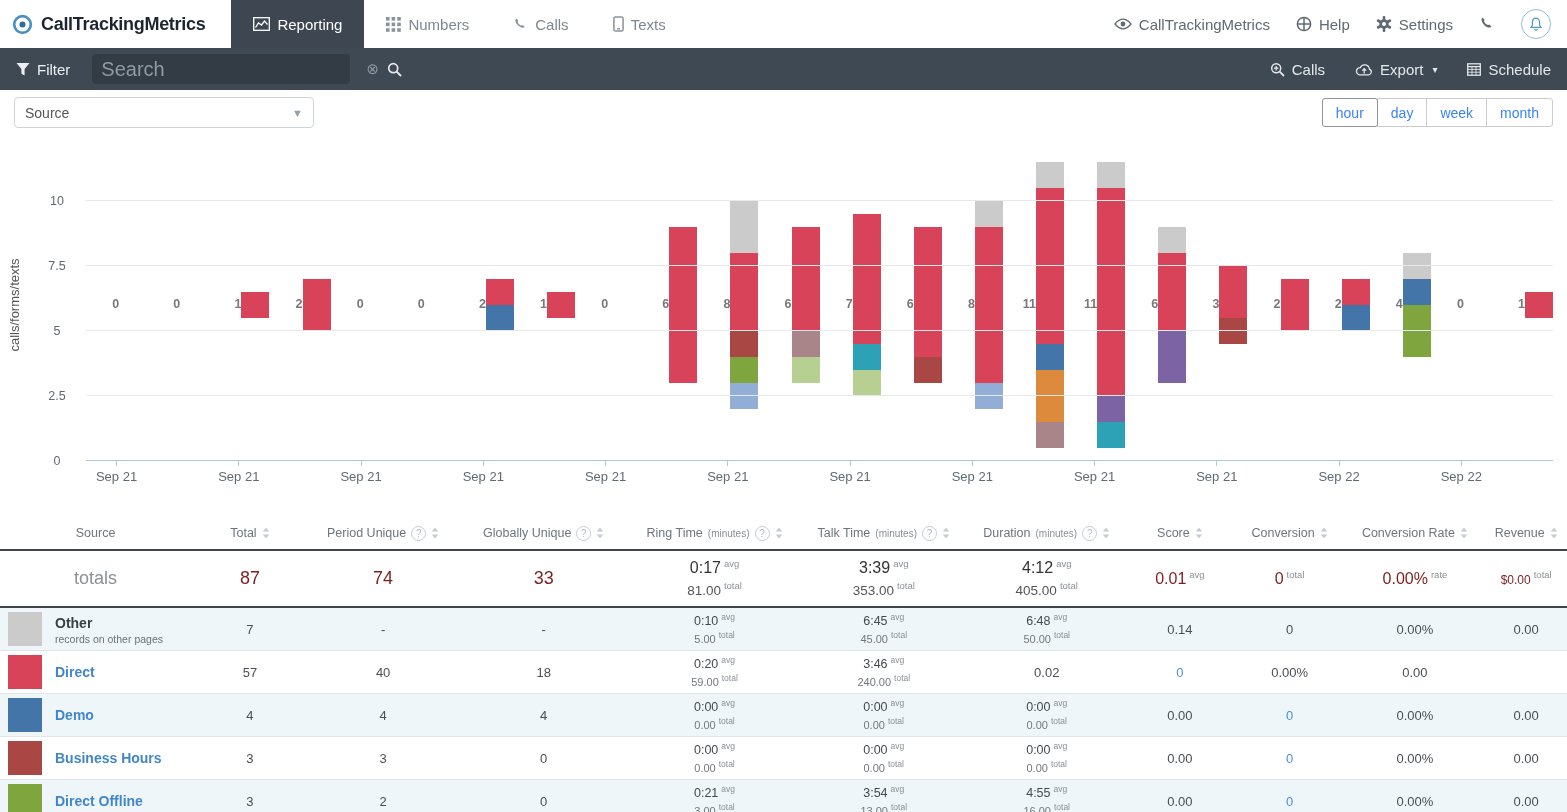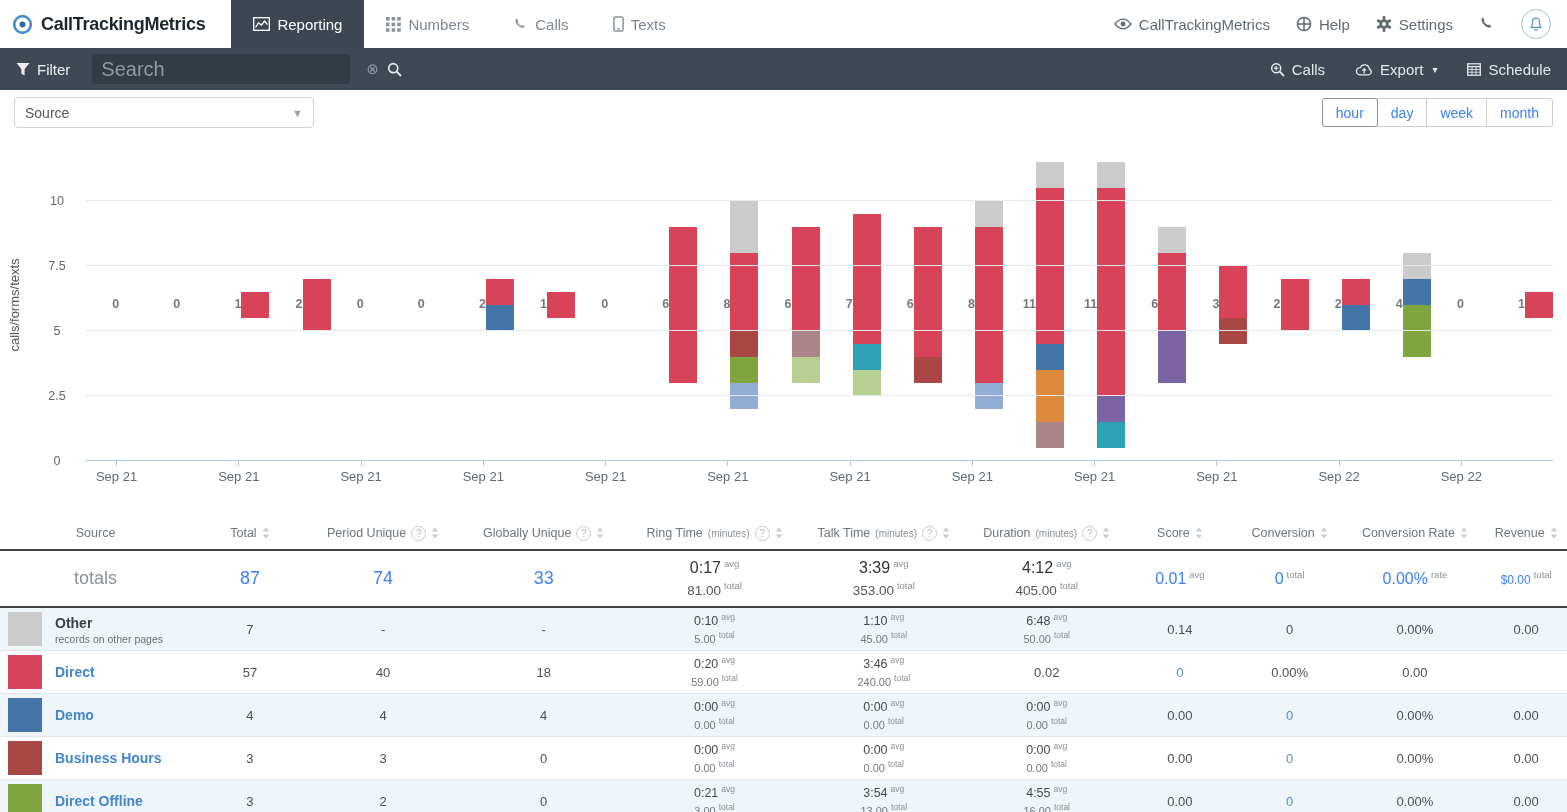--- a/index.html
+++ b/index.html
@@ -71,21 +71,21 @@
   .thead { height:34px; border-bottom:2px solid #3f4449; }
   .hcell { display:flex; align-items:center; justify-content:center; gap:5px; font-size:12.5px;
     color:#6e767d; cursor:pointer; }
   .hunit { font-size:10px; color:#8a9096; }
   .help { width:15px; height:15px; border:1px solid #c6ccd1; border-radius:50%; color:#b4bbc0;
     font-size:10px; display:inline-flex; align-items:center; justify-content:center; }
   .sort-ic { display:inline-flex; }
   .totals { height:57px; border-bottom:2px solid #3f4449; }
   .totals .cell { text-align:center; }
   .totals-label { font-size:18px; color:#8a9096; }
-  .bignum { font-size:18px; color:#3b82f6; }
+  .bignum { font-size:18px; color:#7f1d1d; }
   sup.u { font-size:9.5px; color:#8a9096; margin-left:3px; }
   .m1 { font-size:16px; color:#333; line-height:1.3; }
   .m2 { font-size:13.5px; color:#555; line-height:1.3; }
   .drow { height:43px; border-bottom:1px solid #e2e6e9; }
   .drow.alt { background:#eef6fa; }
   .drow .cell { text-align:center; font-size:13px; color:#4a4f54; }
   .drow .m1 { font-size:12.5px; color:#45494d; }
   .drow .m2 { font-size:11px; color:#73787c; }
   .drow sup.u { font-size:8.5px; }
   .c-src { display:flex; align-items:center; text-align:left; height:100%; }
@@ -650,21 +650,21 @@
           <div class="namewrap"><span class="srcname">Other</span><div class="subtitle">records on other pages</div></div>
         </div>
         <div class="cell"><span>7</span></div>
         <div class="cell"><span>-</span></div>
         <div class="cell"><span>-</span></div>
         <div class="cell">
           <div class="m1"><span>0:10</span><sup class="u">avg</sup></div>
           <div class="m2"><span>5.00</span><sup class="u">total</sup></div>
         </div>
         <div class="cell">
-          <div class="m1"><span>1:10</span><sup class="u">avg</sup></div>
+          <div class="m1"><span>6:45</span><sup class="u">avg</sup></div>
           <div class="m2"><span>45.00</span><sup class="u">total</sup></div>
         </div>
         <div class="cell">
           <div class="m1"><span>6:48</span><sup class="u">avg</sup></div>
           <div class="m2"><span>50.00</span><sup class="u">total</sup></div>
         </div>
         <div class="cell"><span>0.14</span></div>
         <div class="cell"><span>0</span></div>
         <div class="cell"><span>0.00%</span></div>
         <div class="cell"><span>0.00</span></div>

